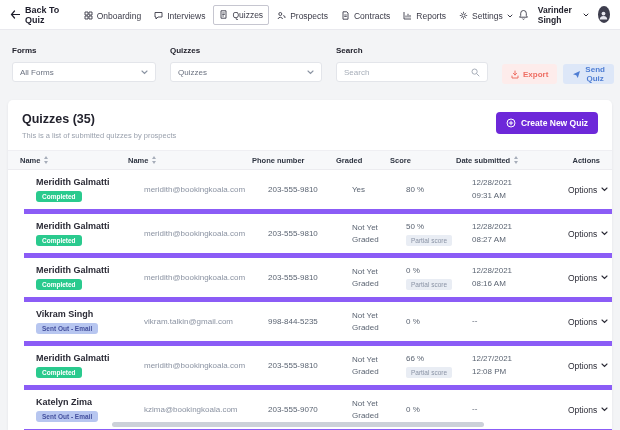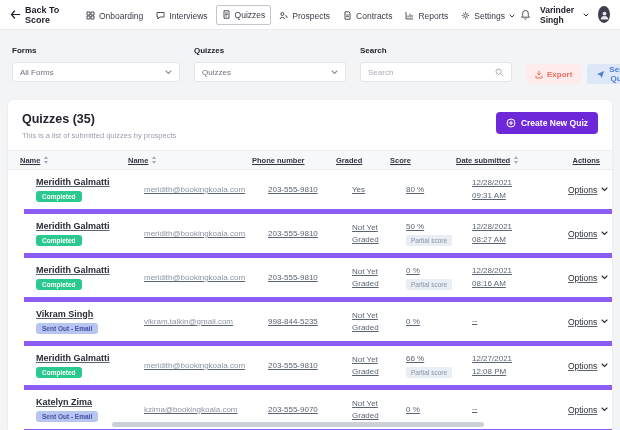--- a/index.html
+++ b/index.html
@@ -28,42 +28,42 @@
 
   
   .filters { position: absolute; top: 46px; left: 12px; right: 12px; display: flex; gap: 14px; align-items: flex-start; }
   .fgroup { display: flex; flex-direction: column; }
   .flabel { font-size: 8px; font-weight: bold; color: #23232e; margin-bottom: 7px; }
   .select, .search-box {
     height: 20px; background: #fff; border: 1px solid #e3e5ea; border-radius: 3px;
     display: flex; align-items: center; justify-content: space-between;
     padding: 0 7px; font-size: 8px; color: #6b7280; cursor: pointer;
   }
-  .select { width: 168px; }
+  .select { width: 144px; }
   .select.wide { width: 152px; }
   .search-box { width: 152px; cursor: text; }
   .search-box input { border: 0; outline: 0; width: 120px; font-size: 8px; font-family: "Liberation Sans", sans-serif; color: #3a3a47; background: transparent; }
   .search-box input::placeholder { color: #a7aeb9; }
   .filter-actions { margin-left: auto; display: flex; gap: 6px; margin-top: 18px; }
   .btn { height: 20px; border: 0; border-radius: 3px; font-size: 8px; font-weight: bold; font-family: "Liberation Sans", sans-serif; display: flex; align-items: center; gap: 4px; padding: 0 9px; cursor: pointer; }
   .btn-export { background: #fdeceb; color: #ee6e63; }
   .btn-send { background: #dde7f8; color: #4e7dd3; }
 
   
   .card {
     position: absolute; top: 100px; left: 8px; right: 8px; bottom: 0;
     background: #fff; border-radius: 5px 5px 0 0;
     box-shadow: 0 1px 3px rgba(20,30,60,.07); overflow: hidden;
   }
   .card-head { display: flex; justify-content: space-between; align-items: flex-start; padding: 12px 14px 10px 14px; }
   .card-title { font-size: 12.5px; font-weight: bold; color: #23232e; }
   .card-sub { font-size: 7.5px; color: #9aa1ad; margin-top: 5px; }
   .btn-create { background: #6d28d9; color: #fff; font-size: 8.5px; font-weight: bold; height: 22px; padding: 0 10px; border-radius: 4px; border: 0; display: flex; align-items: center; gap: 5px; cursor: pointer; font-family: "Liberation Sans", sans-serif; }
 
-  .grid-row { display: grid; grid-template-columns: 108px 124px 84px 54px 66px 96px 1fr; padding: 0 12px; text-decoration: underline; }
+  .grid-row { display: grid; grid-template-columns: 108px 124px 84px 54px 66px 96px 1fr; padding: 0 12px; }
   .thead { background: #f7f8fa; border-top: 1px solid #efeff3; border-bottom: 1px solid #ececf0; height: 20px; align-items: center; font-size: 7.5px; font-weight: bold; color: #2f3542; }
   .th { display: flex; align-items: center; gap: 3px; }
   .th.sortable { cursor: pointer; }
   .th.right { justify-content: flex-end; }
 
   .trow { min-height: 44px; align-items: center; border-bottom: 5px solid #8b5cf6; font-size: 8px; color: #5b6472; margin-left: 16px; }
   .pname { font-size: 9px; font-weight: bold; color: #2b2b36; margin-bottom: 4px; }
   .badge { display: inline-block; font-size: 6.5px; font-weight: bold; padding: 2px 6px 2.5px 6px; border-radius: 3px; white-space: nowrap; }
   .badge-green { background: #2aca8e; color: #fff; }
   .badge-blue { background: #b7c6f0; color: #44509e; }
@@ -79,21 +79,21 @@
 </head>
 <body>
 
 <div class="topbar">
   <div class="back">
     <span>
       <svg width="10" height="9" viewBox="0 0 10 9">
           <path d="M4.5 1L1.5 4.5 4.5 8M1.5 4.5H9.5" stroke="#1d1d2b" stroke-width="1.2" fill="none" stroke-linecap="round"></path>
         </svg>
     </span>
-    <span>Back To Score</span>
+    <span>Back To Quiz</span>
   </div>
 
   <div class="nav">
     <div class="nav-item">
       <span>
           <svg width="9" height="9" viewBox="0 0 9 9">
             <path d="M1 1h3v3H1zM5 1h3v3H5zM1 5h3v3H1zM5 5h3v3H5z" fill="none" stroke="#3a3a47" stroke-width="0.9"></path>
           </svg>
         </span>
       <span>Onboarding</span>

